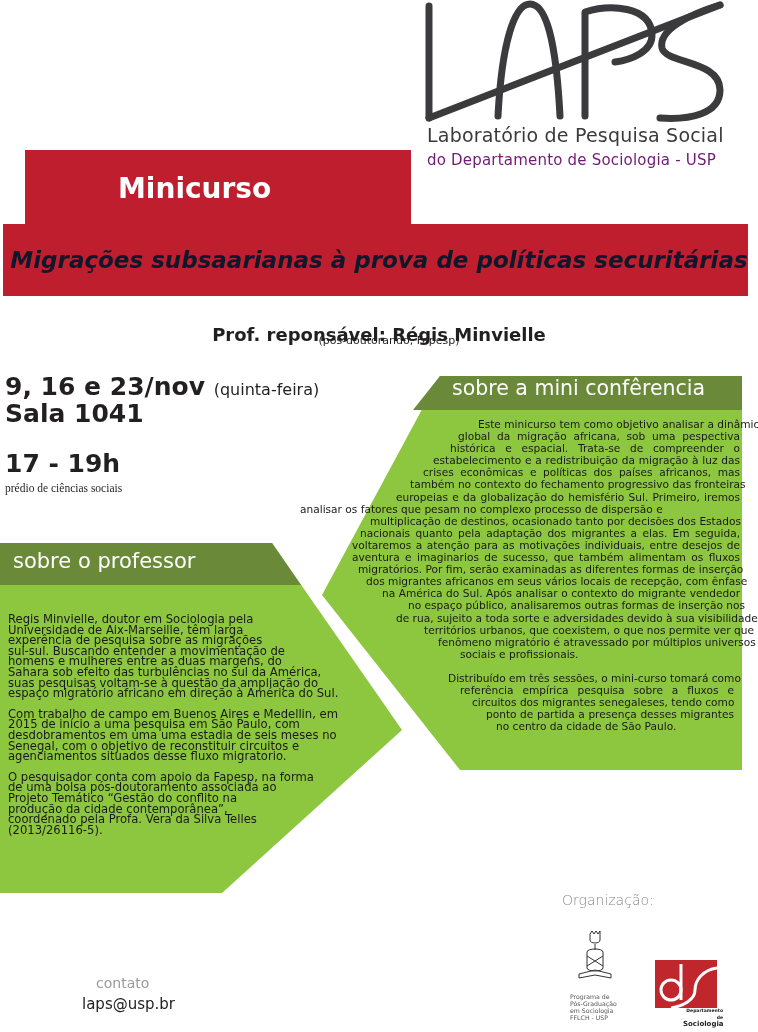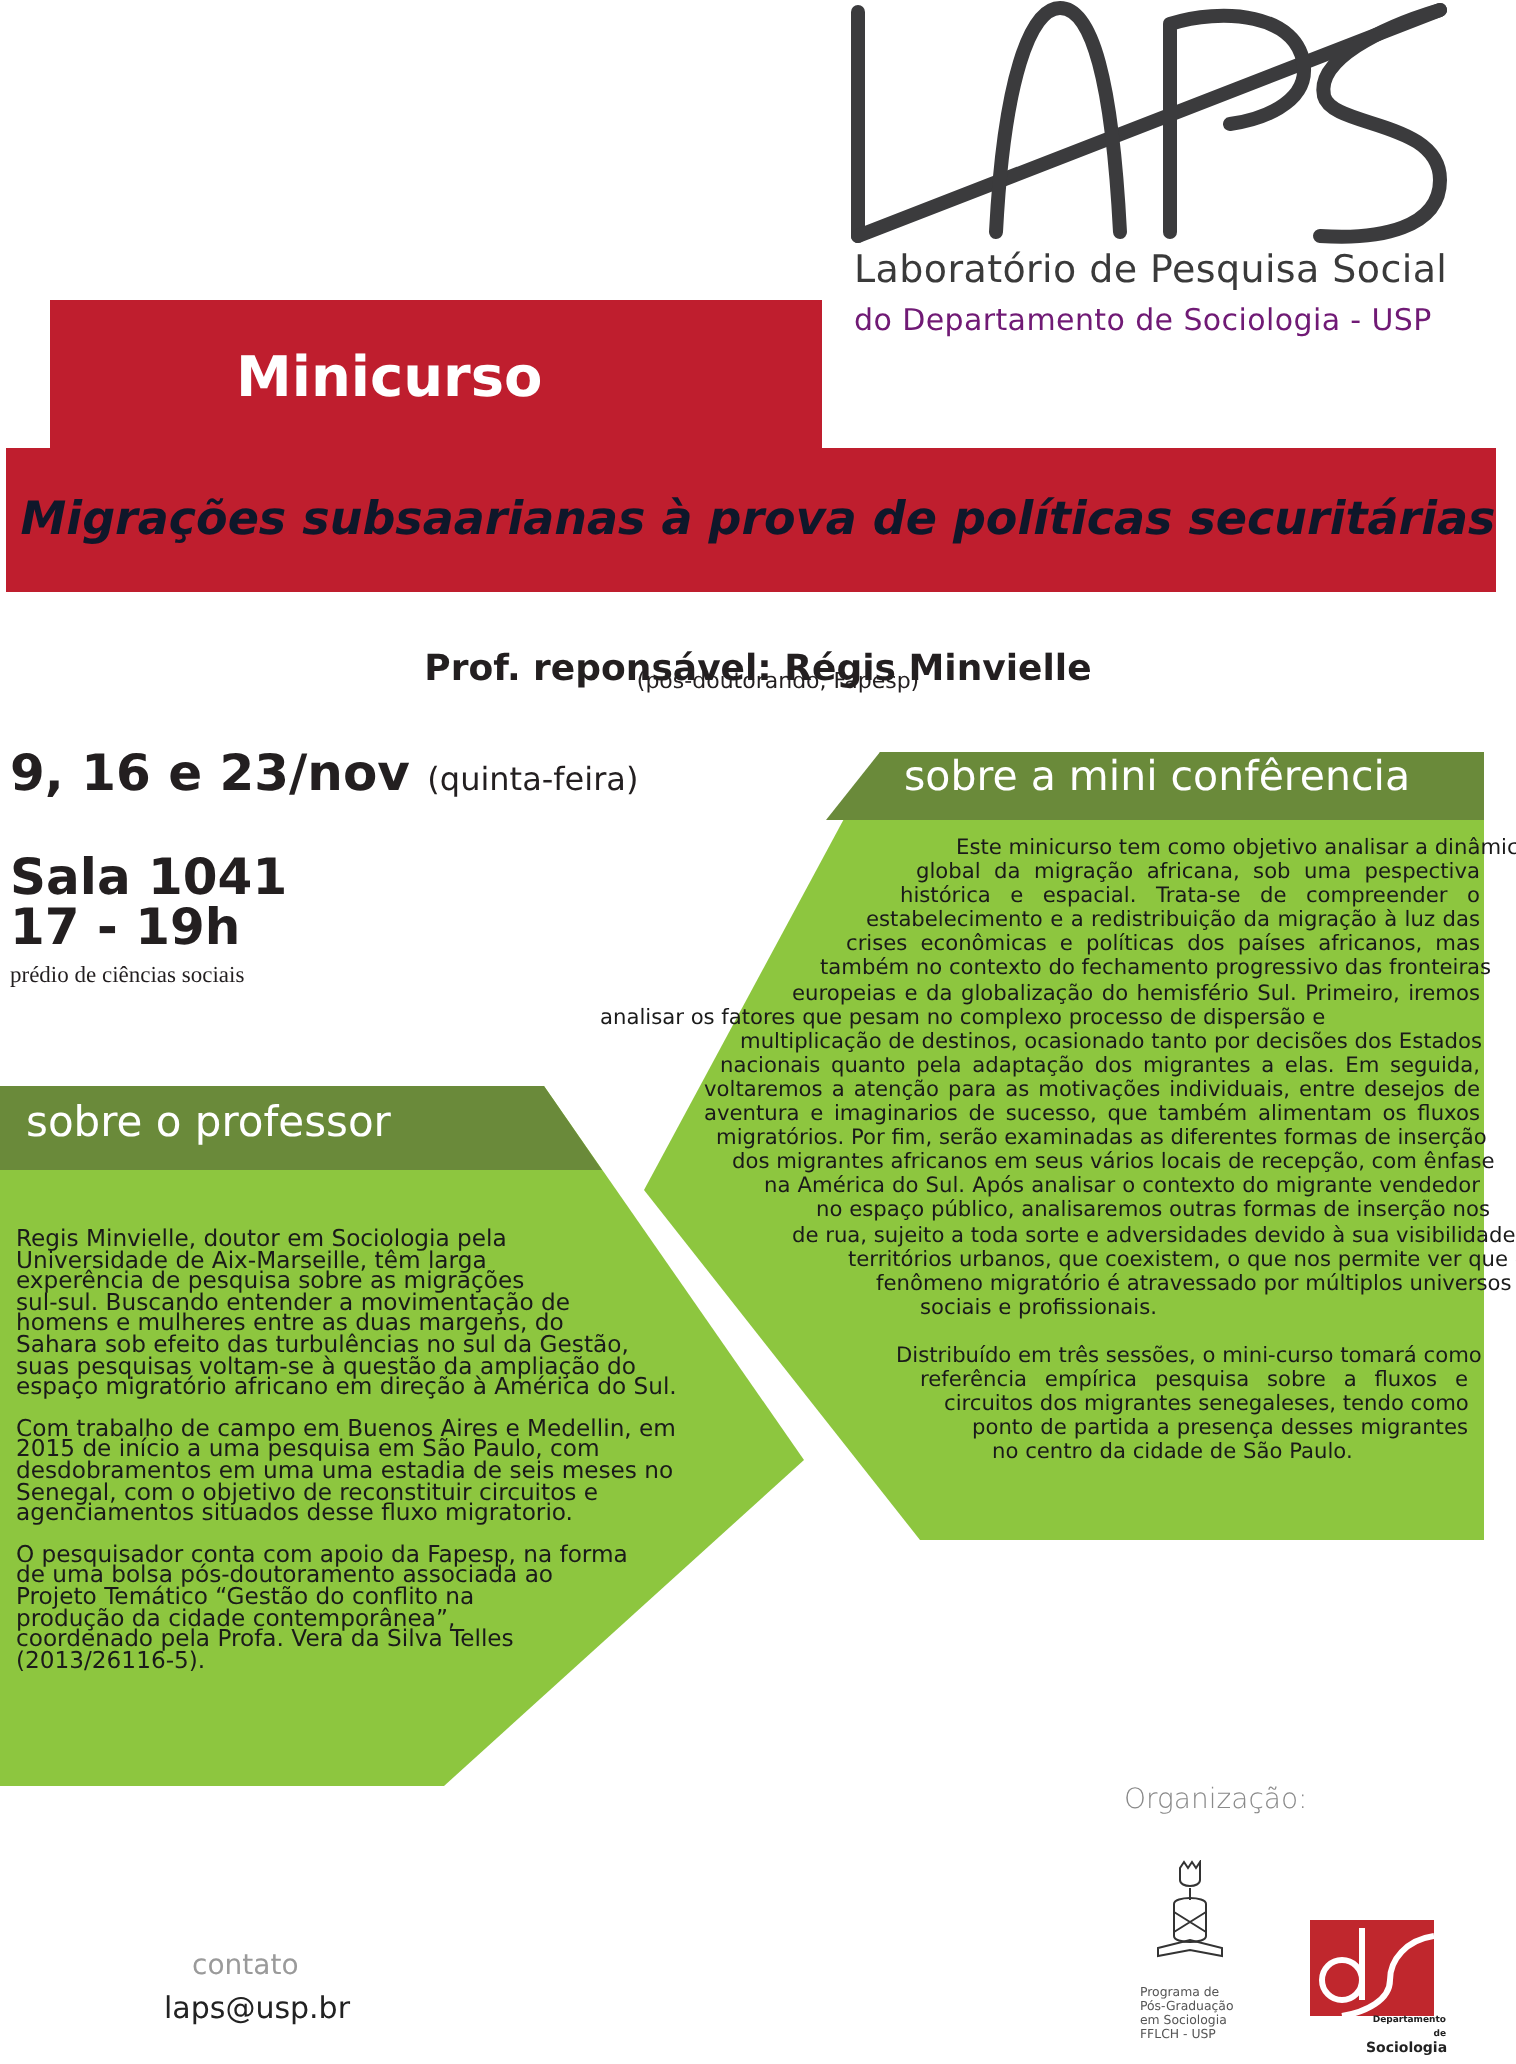--- a/index.html
+++ b/index.html
@@ -18,21 +18,21 @@
   .red-banner { left: 3px; top: 224px; width: 745px; height: 72px; background: #bf1e2e; }
   .red-banner-text { left: 0; width: 758px; top: 247px; text-align: center; font-size: 23px; font-weight: bold; color: #0f172a; white-space: nowrap; font-style: italic; }
 
   
   .prof-name { left: 0; width: 758px; top: 324px; text-align: center; font-size: 18px; font-weight: bold; color: #231f20; white-space: nowrap; }
   .prof-sub { left: 0; width: 758px; top: 334px; text-align: center; font-size: 11px; color: #231f20; padding-left: 20px; box-sizing: border-box; }
 
   
   .ev-dates { left: 5px; top: 372px; font-size: 25px; font-weight: bold; white-space: nowrap; }
   .ev-dates .small { font-size: 16px; font-weight: normal; }
-  .ev-room { left: 5px; top: 424px; font-size: 25px; font-weight: bold; white-space: nowrap; }
+  .ev-room { left: 5px; top: 399px; font-size: 25px; font-weight: bold; white-space: nowrap; }
   .ev-time { left: 5px; top: 449px; font-size: 25px; font-weight: bold; white-space: nowrap; }
   .ev-building { left: 5px; top: 482px; font-size: 11.5px; white-space: nowrap; font-family: Liberation Serif, serif; }
 
   
   .green-svg { left: 0; top: 0; width: 758px; height: 1032px; }
   .panel-title-right { left: 452px; top: 376px; font-family: "DejaVu Sans", sans-serif; font-size: 20.5px; color: #ffffff; white-space: nowrap; }
   .panel-title-left { left: 13px; top: 549px; font-size: 21px; color: #ffffff; white-space: nowrap; }
 
   .conf-text { left: 300px; top: 418px; width: 440px; font-size: 10.6px; line-height: 12.1px; color: #1a1a1a; }
   .conf-text .line { display: block; text-align: justify; text-align-last: justify; white-space: nowrap; }
@@ -129,21 +129,21 @@
     <span class="line" style="margin-left: 186px; width: 248px;">ponto de partida a presença desses migrantes</span>
     <span class="line last" style="margin-left: 196px; width: auto; text-align: left;">no centro da cidade de São Paulo.</span>
   </div>
 
 <div class="abs prof-text" id="prof-text">
     <span class="line">Regis Minvielle, doutor em Sociologia pela</span>
     <span class="line">Universidade de Aix-Marseille, têm larga</span>
     <span class="line">experência de pesquisa sobre as migrações</span>
     <span class="line">sul-sul. Buscando entender a movimentação de</span>
     <span class="line">homens e mulheres entre as duas margens, do</span>
-    <span class="line">Sahara sob efeito das turbulências no sul da Gestão,</span>
+    <span class="line">Sahara sob efeito das turbulências no sul da América,</span>
     <span class="line">suas pesquisas voltam-se à questão da ampliação do</span>
     <span class="line">espaço migratório africano em direção à América do Sul.</span>
     <span class="line gap"></span>
     <span class="line">Com trabalho de campo em Buenos Aires e Medellin, em</span>
     <span class="line">2015 de início a uma  pesquisa em São Paulo, com</span>
     <span class="line">desdobramentos em uma uma estadia de seis meses no</span>
     <span class="line">Senegal, com o objetivo de reconstituir  circuitos e</span>
     <span class="line">agenciamentos situados desse fluxo migratorio.</span>
     <span class="line gap"></span>
     <span class="line">O pesquisador conta com apoio da Fapesp, na forma</span>

